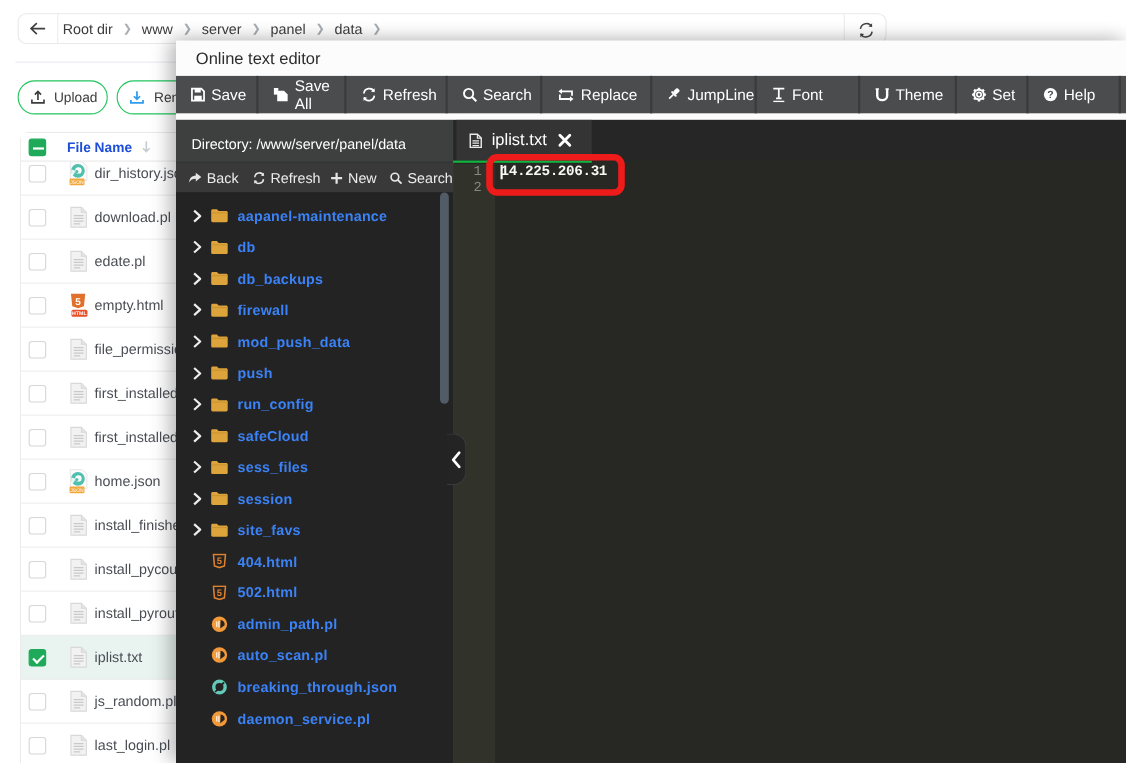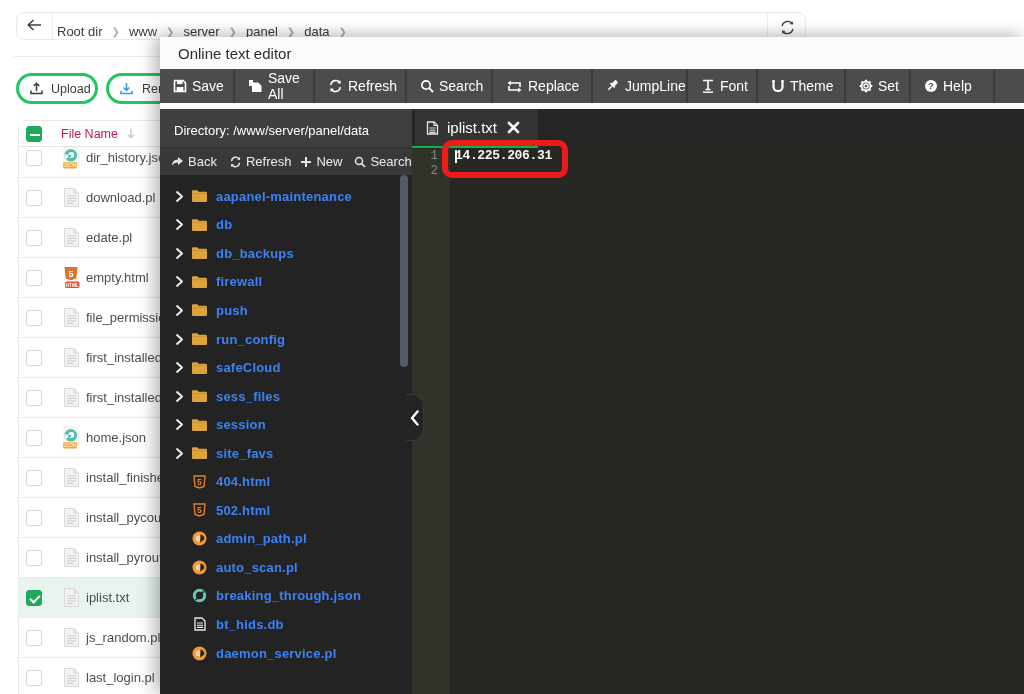--- a/index.html
+++ b/index.html
@@ -2,28 +2,28 @@
 <html><head>
 <meta charset="utf-8">
 <style>
   * { margin:0; padding:0; box-sizing:border-box; }
   html,body { width:1024px; height:694px; overflow:hidden; background:#fff;
     font-family:"Liberation Sans", sans-serif; }
   
   #topbar { position:absolute; left:0; top:0; width:1024px; height:56px; background:#fff; }
   #topline { position:absolute; left:14px; top:56px; width:1010px; height:1px; background:#e9ecef; }
   #crumbbox { position:absolute; left:16px; top:12px; width:790px; height:28px; z-index:1;
-    border:1px solid #e8e9ec; border-radius:8px; background:#fff; display:flex; align-items:flex-end; }
+    border:1px solid #e8e9ec; border-radius:8px; background:#fff; display:flex; align-items:center; }
   #backarrow { width:36px; text-align:center; border-right:1px solid #ededf0; height:28px; }
   .crumbs { display:flex; align-items:center; font-size:13px; color:#3c3c3c; padding-left:4px; }
   .crumbs span.sep { color:#a7adb3; margin:0 9px; font-size:10px; }
   #refreshbox { position:absolute; left:750px; top:0; width:40px; height:28px;
     border-left:1px solid #ededf0; display:flex; align-items:center; justify-content:center; }
   
-  .btn { position:absolute; height:31px; border:3px solid #22c55e; border-radius:16px;
+  .btn { position:absolute; height:31px; border:1px solid #22c55e; border-radius:16px;
     display:flex; align-items:center; font-size:12.5px; color:#3c3c3c; background:#fff; z-index:1; }
   
   #table { position:absolute; left:18px; top:120px; width:360px; height:574px;
     border-left:1px solid #e9e9e9; border-top:1px solid #e9e9e9; border-top-left-radius:8px; }
   #thead { height:26px; border-bottom:1px solid #e4e4e4; display:flex; align-items:center; background:#fff; }
   #rows { position:absolute; left:0; top:26px; width:100%; height:548px; overflow:hidden; }
   .row { height:40px; display:flex; align-items:center; border-bottom:1px solid #ebebeb; background:#fff; }
   .row.sel { background:#e9f4f0; }
   .cb { width:16px; height:16px; border:1px solid #d6d6d6; border-radius:3px; margin-left:7px; background:#fff; flex:none; }
   .cb.green { background:#1faa59; border-color:#1faa59; position:relative; }
@@ -112,21 +112,21 @@
 <div class="btn" style="left:106px; top:73px; width:156px;">
   <svg style="margin:0 8px 0 10px" width="15" height="15" viewBox="0 0 15 15">
       <path d="M7.5 2 V9 M4.7 6.5 L7.5 9.3 L10.3 6.5" fill="none" stroke="#2f9ded" stroke-width="1.6"></path>
       <path d="M2 10 V12.5 H13 V10" fill="none" stroke="#2f9ded" stroke-width="1.6"></path>
     </svg>
   Remote download
 </div>
 <div id="table">
   <div id="thead">
     <div class="cb green minus" style="margin-left:7px"></div>
-    <div style="font-size:12.5px; color:#be185d; font-weight:normal; margin-left:19px;">File Name</div>
+    <div style="font-size:12.5px; color:#1d4ed8; font-weight:bold; margin-left:19px;">File Name</div>
     <div style="margin-left:9px; display:flex;">
         <svg width="8" height="11" viewBox="0 0 8 11">
           <path d="M4 0.5 V9 M1 6.8 L4 9.8 L7 6.8" fill="none" stroke="#c9ccd0" stroke-width="1.5"></path>
         </svg>
       </div>
   </div>
   <div id="rows">
       <div class="row" style="margin-top:-9px">
         <div class="cb"></div>
         <span class="icon-cell">
@@ -333,21 +333,21 @@
         </span>Replace</div>
       <div class="tbtn" style="width:95px"><span class="ic">
           <svg width="14" height="14" viewBox="0 0 14 14">
             <g transform="rotate(45 7 6)">
               <rect x="5" y="0.5" width="4" height="5.5" rx="1.2" fill="#fff"></rect>
               <rect x="3.8" y="5.6" width="6.4" height="1.8" rx="0.9" fill="#fff"></rect>
               <path d="M7 7.4 V12.6" stroke="#fff" stroke-width="1.5"></path>
             </g>
           </svg>
         </span>JumpLine</div>
-      <div class="tbtn" style="width:70px"><span class="ic">
+      <div class="tbtn" style="width:94px"><span class="ic">
           <svg width="14" height="14" viewBox="0 0 14 14">
             <path d="M2 1.5 H12 M7 1.5 V10.5 M4.5 10.5 H9.5" stroke="#fff" stroke-width="1.6" fill="none"></path>
             <path d="M2 13.2 H12" stroke="#fff" stroke-width="1.4"></path>
           </svg>
         </span>Font</div>
       <div class="tbtn" style="width:88px"><span class="ic">
           <svg width="14" height="14" viewBox="0 0 14 14">
             <path d="M2.5 2 V8 A 4.5 4 0 0 0 11.5 8 V2" fill="none" stroke="#fff" stroke-width="2.2"></path>
             <path d="M1 2 H4 M10 2 H13" stroke="#fff" stroke-width="1.4"></path>
           </svg>
@@ -452,20 +452,30 @@
             </span>firewall</div>
           <div class="titem"><span class="arr">
               <svg width="9" height="13" viewBox="0 0 9 13">
                 <path d="M1.5 1.5 L7 6.5 L1.5 11.5" fill="none" stroke="#ededed" stroke-width="2" stroke-linejoin="round"></path>
               </svg>
             </span><span class="ticon">
               <svg width="17" height="14" viewBox="0 0 17 14">
                 <path d="M1 2.5 C1 1.7 1.6 1.2 2.3 1.2 H6.2 L7.8 2.8 H14.7 C15.4 2.8 16 3.4 16 4.1 V11.7 C16 12.5 15.4 13 14.7 13 H2.3 C1.6 13 1 12.5 1 11.7 Z" fill="#dca43b"></path>
                 <path d="M1 4.6 H16" stroke="#c8912e" stroke-width=".8"></path>
               </svg>
+            </span>mod_push_data</div>
+          <div class="titem"><span class="arr">
+              <svg width="9" height="13" viewBox="0 0 9 13">
+                <path d="M1.5 1.5 L7 6.5 L1.5 11.5" fill="none" stroke="#ededed" stroke-width="2" stroke-linejoin="round"></path>
+              </svg>
+            </span><span class="ticon">
+              <svg width="17" height="14" viewBox="0 0 17 14">
+                <path d="M1 2.5 C1 1.7 1.6 1.2 2.3 1.2 H6.2 L7.8 2.8 H14.7 C15.4 2.8 16 3.4 16 4.1 V11.7 C16 12.5 15.4 13 14.7 13 H2.3 C1.6 13 1 12.5 1 11.7 Z" fill="#dca43b"></path>
+                <path d="M1 4.6 H16" stroke="#c8912e" stroke-width=".8"></path>
+              </svg>
             </span>push</div>
           <div class="titem"><span class="arr">
               <svg width="9" height="13" viewBox="0 0 9 13">
                 <path d="M1.5 1.5 L7 6.5 L1.5 11.5" fill="none" stroke="#ededed" stroke-width="2" stroke-linejoin="round"></path>
               </svg>
             </span><span class="ticon">
               <svg width="17" height="14" viewBox="0 0 17 14">
                 <path d="M1 2.5 C1 1.7 1.6 1.2 2.3 1.2 H6.2 L7.8 2.8 H14.7 C15.4 2.8 16 3.4 16 4.1 V11.7 C16 12.5 15.4 13 14.7 13 H2.3 C1.6 13 1 12.5 1 11.7 Z" fill="#dca43b"></path>
                 <path d="M1 4.6 H16" stroke="#c8912e" stroke-width=".8"></path>
               </svg>
@@ -556,30 +566,20 @@
               <svg width="9" height="13" viewBox="0 0 9 13">
                 <path d="M1.5 1.5 L7 6.5 L1.5 11.5" fill="none" stroke="#ededed" stroke-width="2" stroke-linejoin="round"></path>
               </svg>
             </span><span class="ticon">
               <svg width="15" height="15" viewBox="0 0 15 15">
                 <circle cx="7.5" cy="7.5" r="5.2" fill="none" stroke="#63c8b5" stroke-width="3.1"></circle>
                 <path d="M11.8 3.4 L7.5 7.5" stroke="#232323" stroke-width="1.7"></path>
                 <path d="M3.6 12 L7.2 8.6" stroke="#232323" stroke-width="1.4"></path>
               </svg>
             </span>breaking_through.json</div>
-          <div class="titem file"><span class="arr">
-              <svg width="9" height="13" viewBox="0 0 9 13">
-                <path d="M1.5 1.5 L7 6.5 L1.5 11.5" fill="none" stroke="#ededed" stroke-width="2" stroke-linejoin="round"></path>
-              </svg>
-            </span><span class="ticon">
-              <svg width="12" height="14" viewBox="0 0 12 14">
-                <path d="M1 1 H8 L11 4 V13 H1 Z" fill="none" stroke="#e8e8e8" stroke-width="1.3"></path>
-                <path d="M3 6 h6 M3 8.2 h6 M3 10.4 h6" stroke="#e8e8e8" stroke-width="1.1"></path>
-              </svg>
-            </span>bt_hids.db</div>
           <div class="titem file"><span class="arr">
               <svg width="9" height="13" viewBox="0 0 9 13">
                 <path d="M1.5 1.5 L7 6.5 L1.5 11.5" fill="none" stroke="#ededed" stroke-width="2" stroke-linejoin="round"></path>
               </svg>
             </span><span class="ticon">
               <svg width="15" height="15" viewBox="0 0 15 15">
                 <circle cx="7.5" cy="7.5" r="7" fill="#f2993a"></circle>
                 <path d="M8.6 3.6 A 4 4 0 0 1 12.2 8.4 L 8.2 11.4 Z" fill="#232323"></path>
                 <path d="M5 5 V10 M7 4.6 V10.4" stroke="#fde8cd" stroke-width="1.3"></path>
               </svg>

